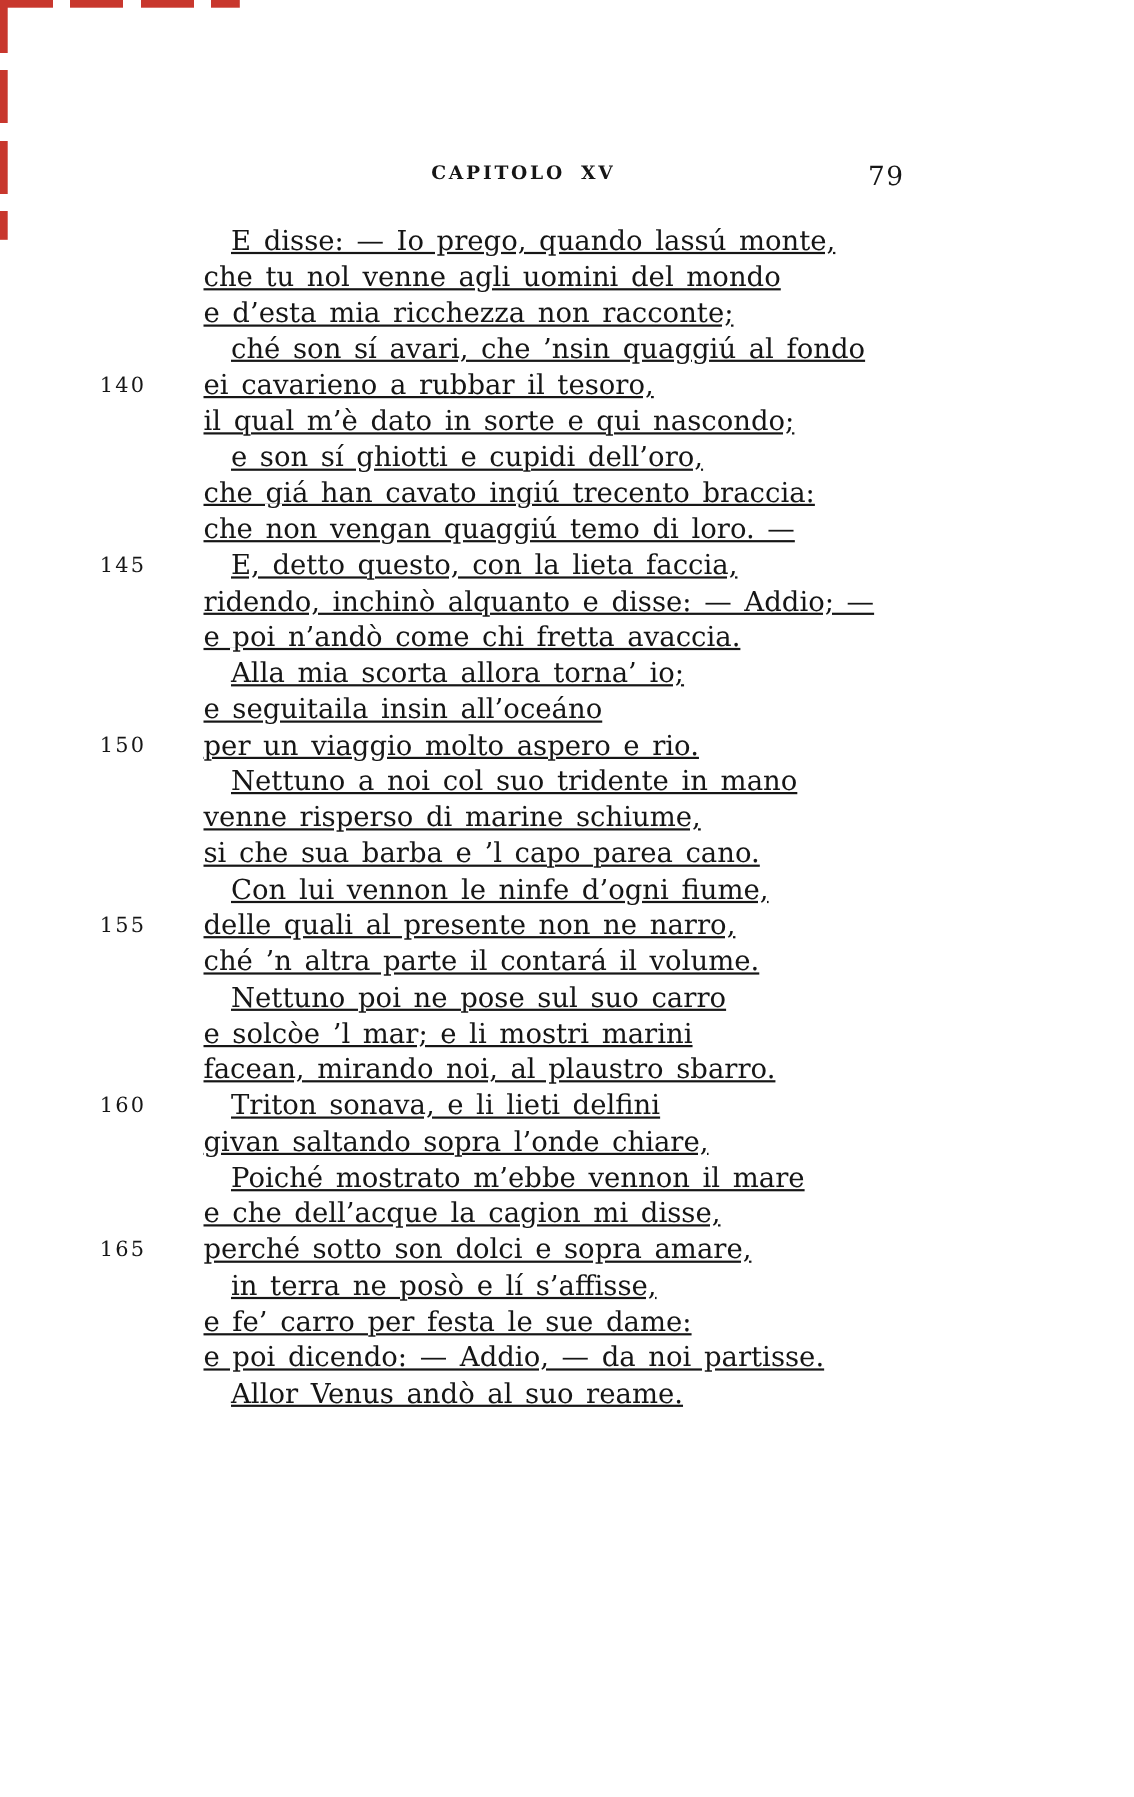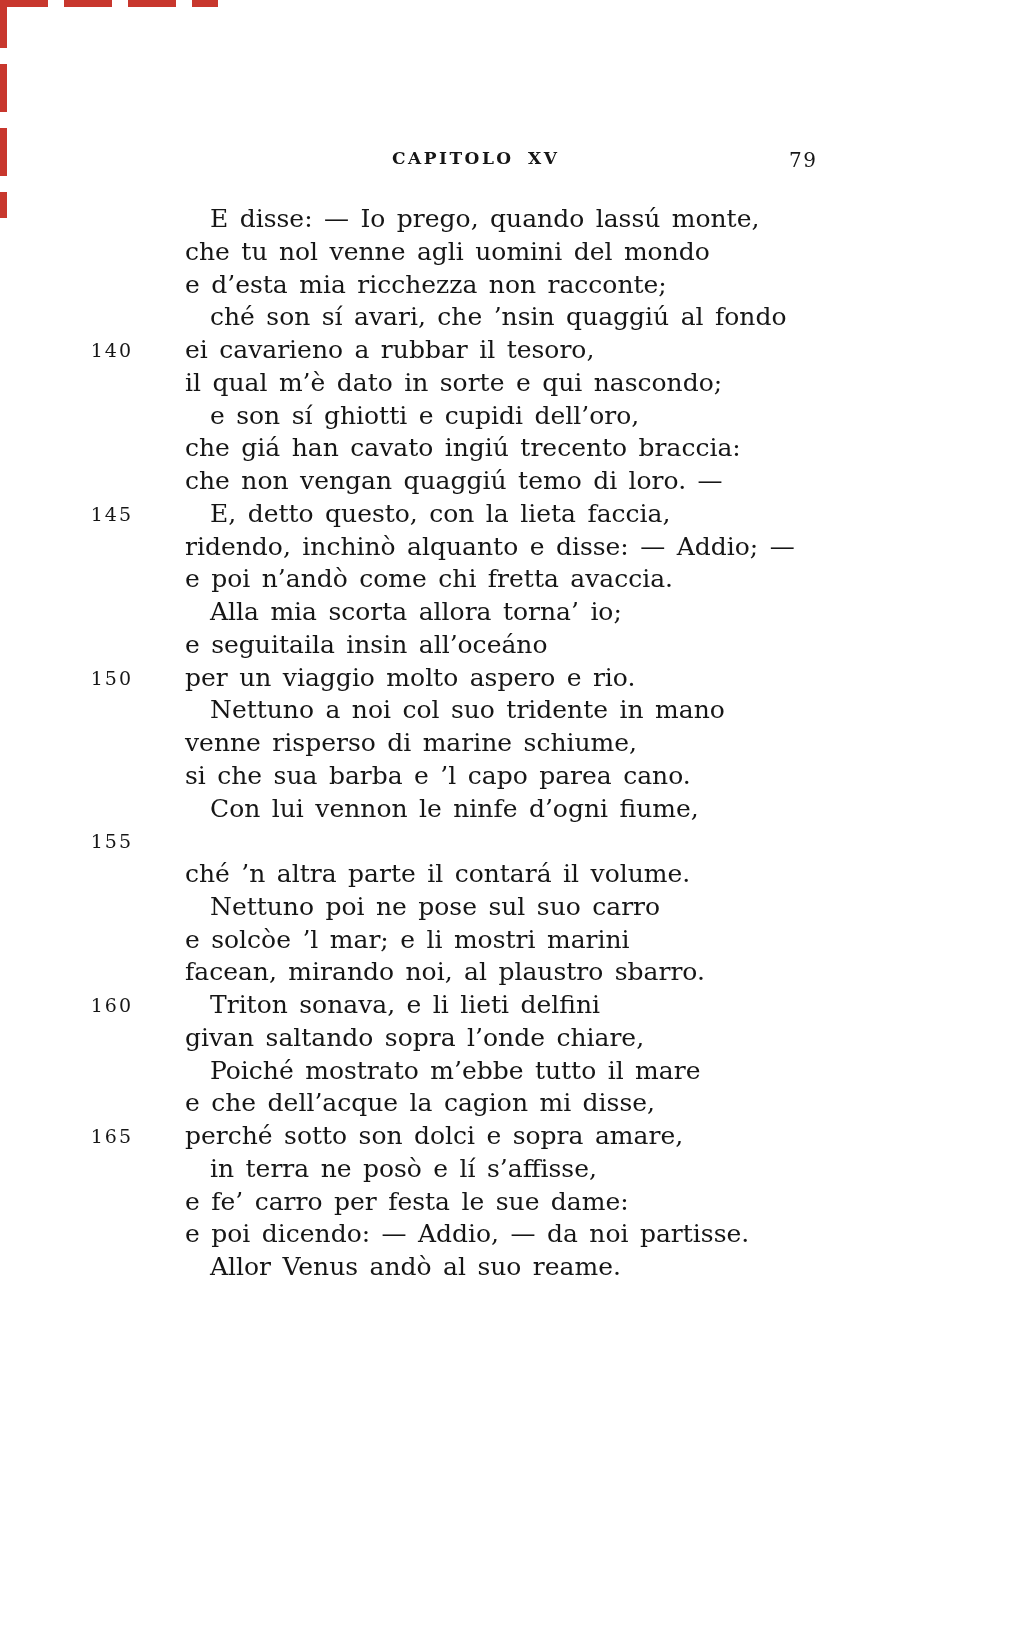--- a/index.html
+++ b/index.html
@@ -42,31 +42,31 @@
 
   .running-header { position: absolute; top: 0; left: 0; width: 100%; height: 190px; }
   .chapter {
     position: absolute; left: 392px; top: 150px;
     font-size: 17px; line-height: 17px;
     letter-spacing: 2.5px; word-spacing: 6px;
     font-weight: 600;
   }
   .pagenum {
     position: absolute; left: 789px; top: 149px;
-    font-size: 20px; line-height: 22px; letter-spacing: 1.5px;
+    font-size: 24px; line-height: 22px; letter-spacing: 1.5px;
   }
 
   .poem {
     position: absolute; left: 185px; top: 203px;
     font-size: 25px; line-height: 32.75px;
     word-spacing: 0.14em;
   }
   .verse-line { position: relative; white-space: nowrap; height: 32.75px; }
   .verse-line.indent { padding-left: 25px; }
-  .verse-text { display: inline; }
+  .verse-text { display: inline; text-decoration: underline; }
   .line-num {
     position: absolute; left: -96px; top: 0; width: 44px;
     font-size: 19px; line-height: 32.75px; letter-spacing: 2px; text-align: right;
   }
 </style>
 </head>
 <body>
 
 <div class="page">
   <div class="scan-mark-v"></div>
@@ -90,28 +90,28 @@
       <div class="verse-line indent"><span class="line-num">145</span><span class="verse-text">E, detto questo, con la lieta faccia,</span></div>
       <div class="verse-line"><span class="line-num"></span><span class="verse-text">ridendo, inchinò alquanto e disse: — Addio; —</span></div>
       <div class="verse-line"><span class="line-num"></span><span class="verse-text">e poi n’andò come chi fretta avaccia.</span></div>
       <div class="verse-line indent"><span class="line-num"></span><span class="verse-text">Alla mia scorta allora torna’ io;</span></div>
       <div class="verse-line"><span class="line-num"></span><span class="verse-text">e seguitaila insin all’oceáno</span></div>
       <div class="verse-line"><span class="line-num">150</span><span class="verse-text">per un viaggio molto aspero e rio.</span></div>
       <div class="verse-line indent"><span class="line-num"></span><span class="verse-text">Nettuno a noi col suo tridente in mano</span></div>
       <div class="verse-line"><span class="line-num"></span><span class="verse-text">venne risperso di marine schiume,</span></div>
       <div class="verse-line"><span class="line-num"></span><span class="verse-text">si che sua barba e ’l capo parea cano.</span></div>
       <div class="verse-line indent"><span class="line-num"></span><span class="verse-text">Con lui vennon le ninfe d’ogni fiume,</span></div>
-      <div class="verse-line"><span class="line-num">155</span></div>
+      <div class="verse-line"><span class="line-num">155</span><span class="verse-text">delle quali al presente non ne narro,</span></div>
       <div class="verse-line"><span class="line-num"></span><span class="verse-text">ché ’n altra parte il contará il volume.</span></div>
       <div class="verse-line indent"><span class="line-num"></span><span class="verse-text">Nettuno poi ne pose sul suo carro</span></div>
       <div class="verse-line"><span class="line-num"></span><span class="verse-text">e solcòe ’l mar; e li mostri marini</span></div>
       <div class="verse-line"><span class="line-num"></span><span class="verse-text">facean, mirando noi, al plaustro sbarro.</span></div>
       <div class="verse-line indent"><span class="line-num">160</span><span class="verse-text">Triton sonava, e li lieti delfini</span></div>
       <div class="verse-line"><span class="line-num"></span><span class="verse-text">givan saltando sopra l’onde chiare,</span></div>
-      <div class="verse-line indent"><span class="line-num"></span><span class="verse-text">Poiché mostrato m’ebbe tutto il mare</span></div>
+      <div class="verse-line indent"><span class="line-num"></span><span class="verse-text">Poiché mostrato m’ebbe vennon il mare</span></div>
       <div class="verse-line"><span class="line-num"></span><span class="verse-text">e che dell’acque la cagion mi disse,</span></div>
       <div class="verse-line"><span class="line-num">165</span><span class="verse-text">perché sotto son dolci e sopra amare,</span></div>
       <div class="verse-line indent"><span class="line-num"></span><span class="verse-text">in terra ne posò e lí s’affisse,</span></div>
       <div class="verse-line"><span class="line-num"></span><span class="verse-text">e fe’ carro per festa le sue dame:</span></div>
       <div class="verse-line"><span class="line-num"></span><span class="verse-text">e poi dicendo: — Addio, — da noi partisse.</span></div>
       <div class="verse-line indent"><span class="line-num"></span><span class="verse-text">Allor Venus andò al suo reame.</span></div>
     </div>
 </div>
 
 </body></html>

